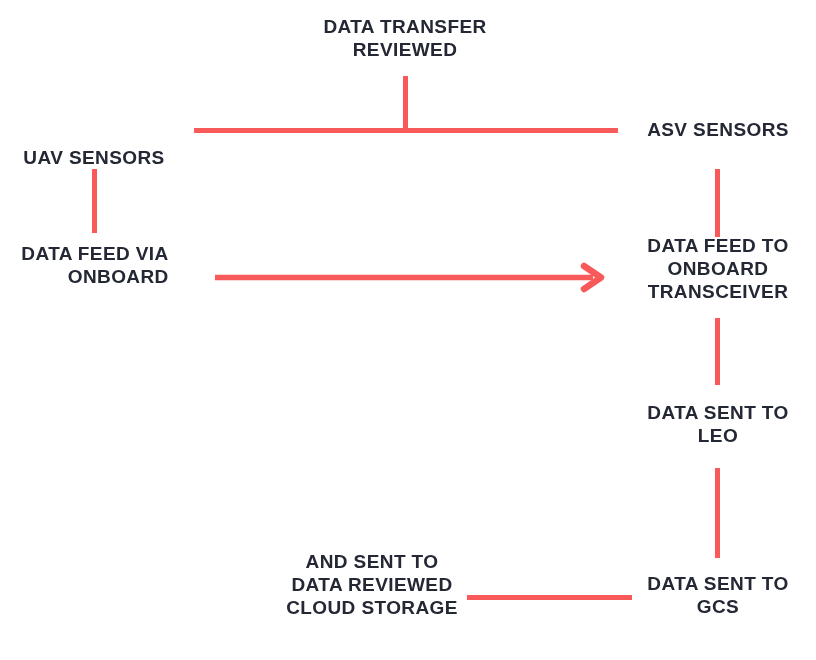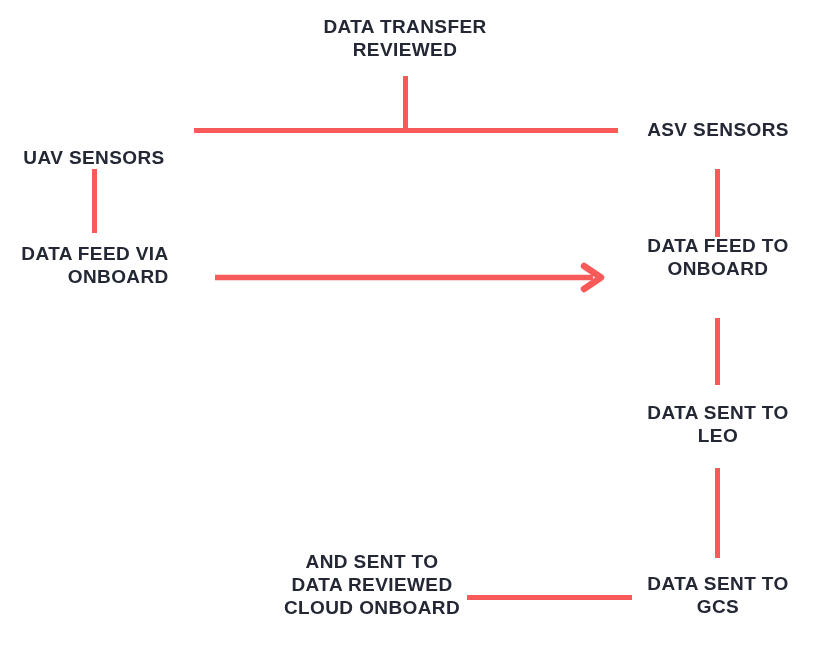--- a/index.html
+++ b/index.html
@@ -83,31 +83,32 @@
   </div>
 
   <div class="node" style="left:95px; top:242px;text-align:right;">
     <div>DATA FEED VIA</div>
     <div>ONBOARD</div>
   </div>
 
   <div class="node" style="left:718px; top:234px;">
     <div>DATA FEED TO</div>
     <div>ONBOARD</div>
+    <div>TRANSCEIVER</div>
   </div>
 
   <div class="node" style="left:718px; top:401px;">
     <div>DATA SENT TO</div>
     <div>LEO</div>
   </div>
 
   <div class="node" style="left:718px; top:572px;">
     <div>DATA SENT TO</div>
     <div>GCS</div>
   </div>
 
   <div class="node" style="left:372px; top:550px;">
     <div>AND SENT TO</div>
     <div>DATA REVIEWED</div>
-    <div>CLOUD ONBOARD</div>
+    <div>CLOUD STORAGE</div>
   </div>
 
 </div>
 
 </body></html>

